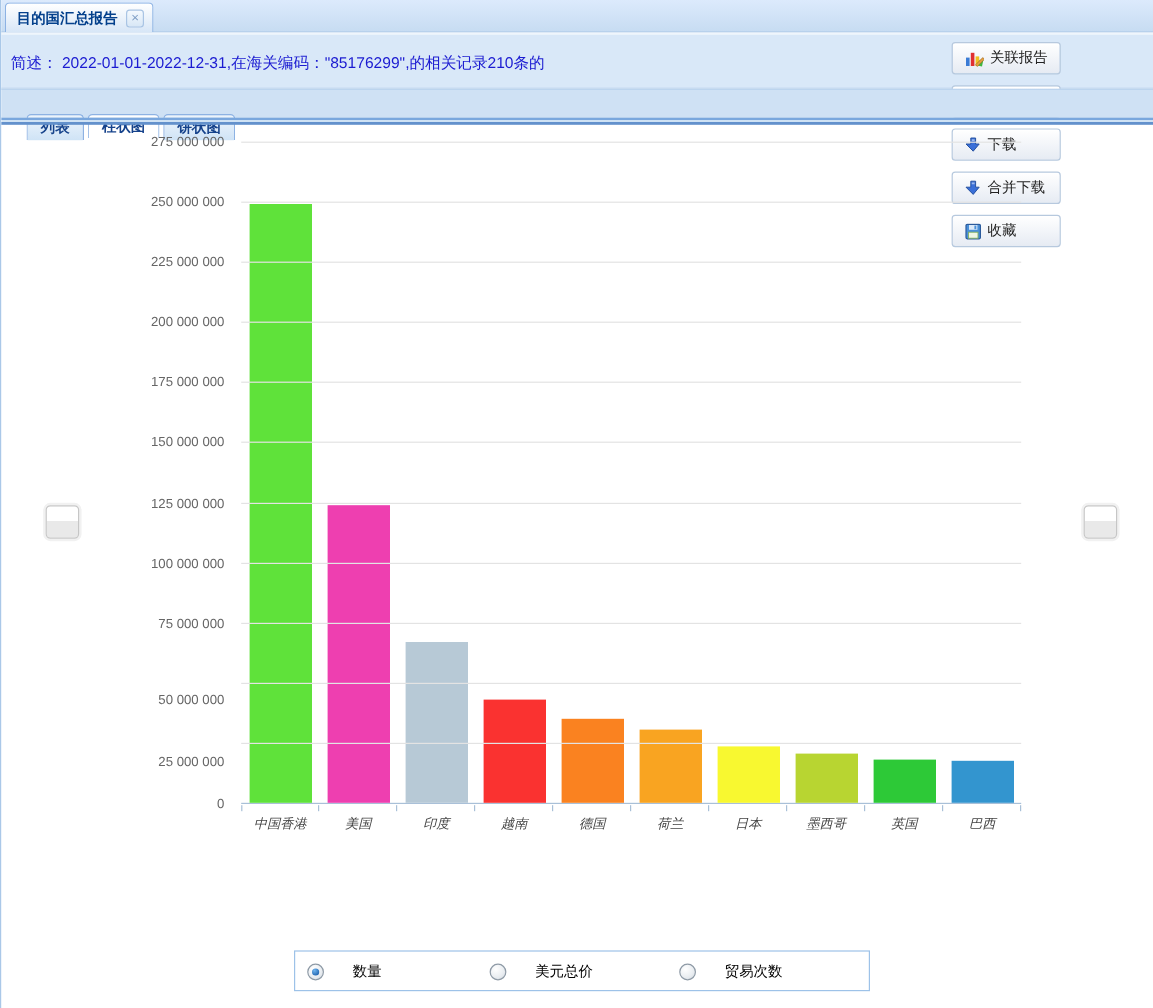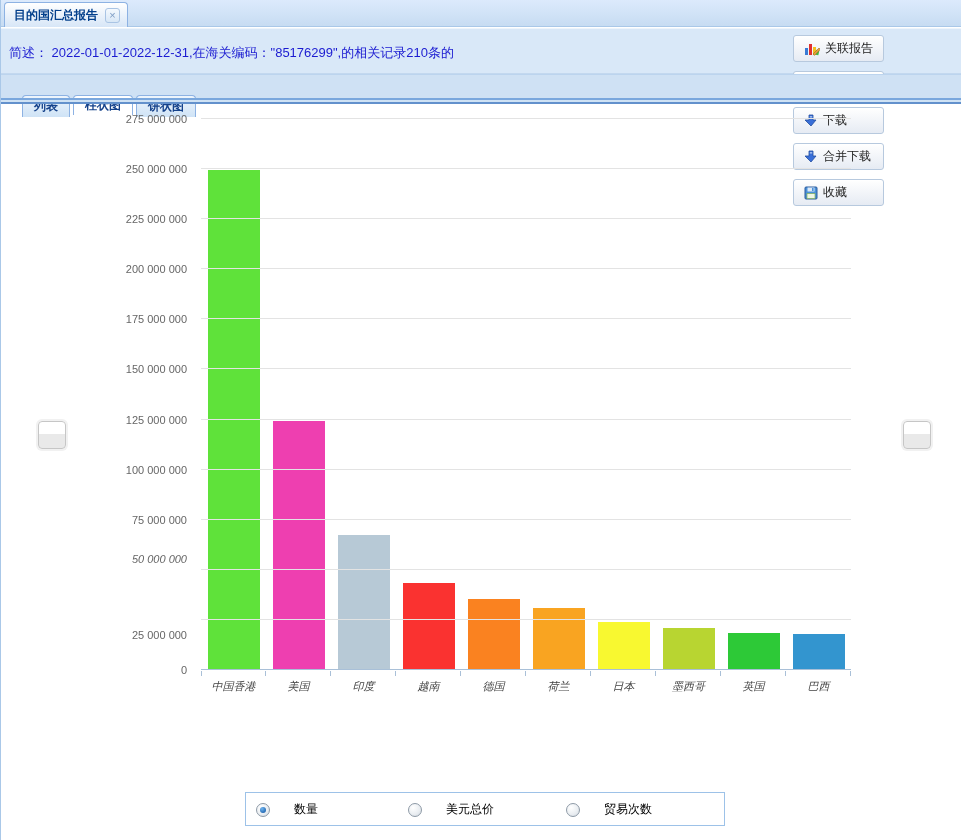--- a/index.html
+++ b/index.html
@@ -184,21 +184,21 @@
       <div class="vtab">列表</div>
       <div class="vtab active">柱状图</div>
       <div class="vtab">饼状图</div>
     </div>
 </div>
 <div class="blueband"></div>
 
 <div class="ylabels">
     <div class="ylabel" style="bottom: -6px;">0</div>
     <div class="ylabel" style="bottom: 29px;">25 000 000</div>
-    <div class="ylabel" style="bottom: 105px; font-style: italic;">50 000 000</div>
+    <div class="ylabel" style="bottom: 80px;">50 000 000</div>
     <div class="ylabel" style="bottom: 144.273px;">75 000 000</div>
     <div class="ylabel" style="bottom: 194.364px;">100 000 000</div>
     <div class="ylabel" style="bottom: 244.455px;">125 000 000</div>
     <div class="ylabel" style="bottom: 294.545px;">150 000 000</div>
     <div class="ylabel" style="bottom: 344.636px;">175 000 000</div>
     <div class="ylabel" style="bottom: 394.727px;">200 000 000</div>
     <div class="ylabel" style="bottom: 444.818px;">225 000 000</div>
     <div class="ylabel" style="bottom: 494.909px;">250 000 000</div>
     <div class="ylabel" style="bottom: 545px;">275 000 000</div>
   </div>

